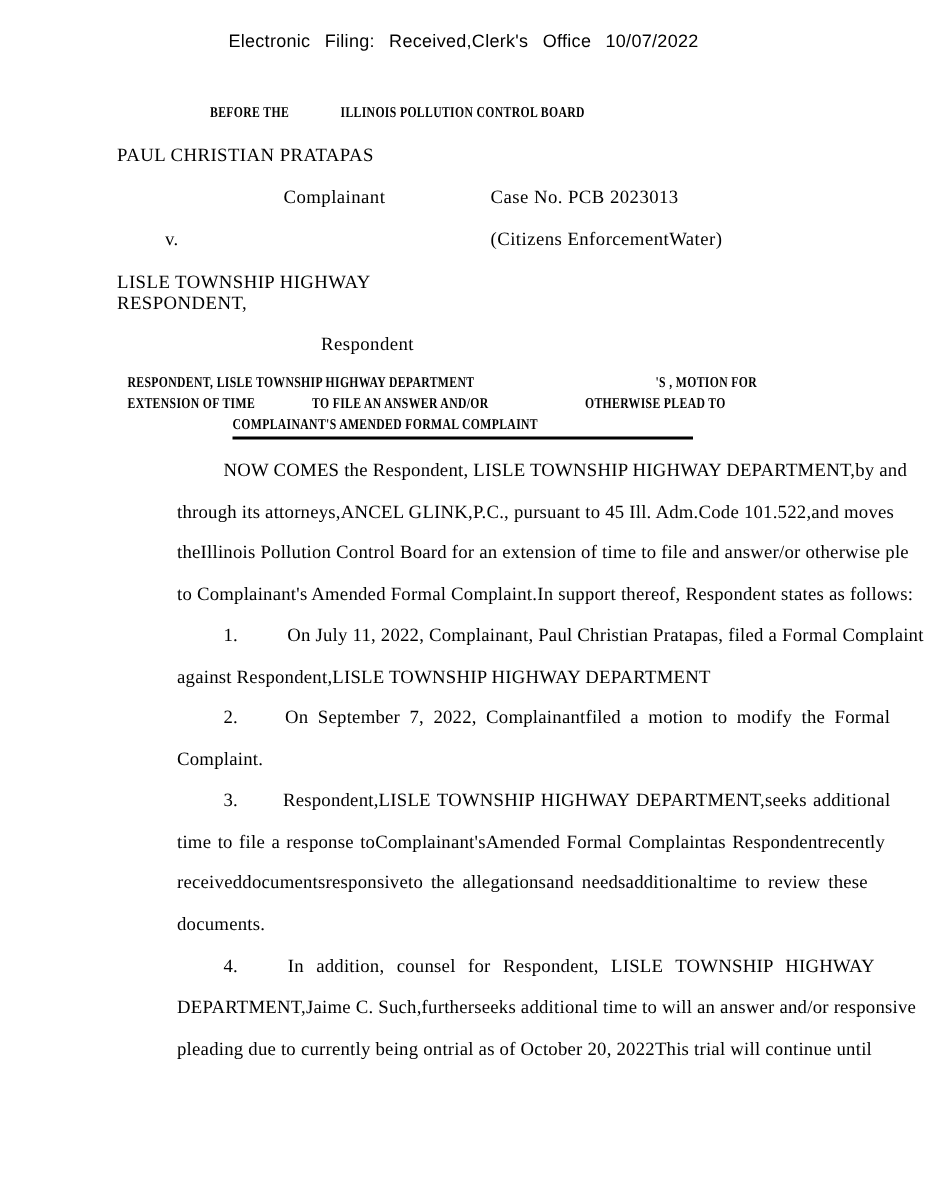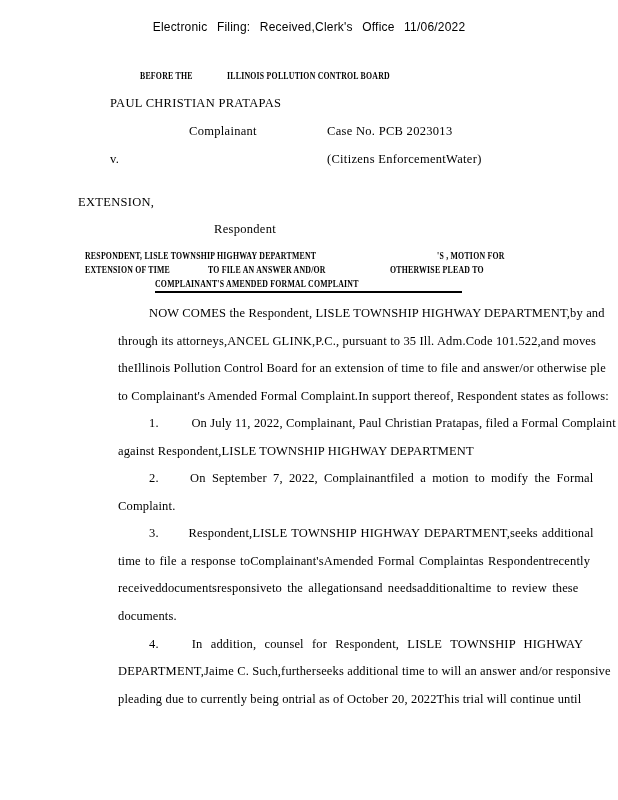--- a/index.html
+++ b/index.html
@@ -55,45 +55,46 @@
     letter-spacing:.15px;
     margin-left:48px;
   }
   .ind{padding-left:31px;}
 </style>
 </head>
 <body>
 
 <div class="page">
 
-  <div class="filing-hdr">Electronic Filing: Received,Clerk's Office 11/06/2022</div>
+  <div class="filing-hdr">Electronic Filing: Received,Clerk's Office 10/07/2022</div>
 
   <div class="cond" style="left:140px;top:70px;">BEFORE THE</div>
   <div class="cond" style="left:227px;top:70px;">ILLINOIS POLLUTION CONTROL BOARD</div>
 
-  <div class="cap" style="left:78px;top:96px;margin-left:32px;">PAUL CHRISTIAN PRATAPAS</div>
+  <div class="cap" style="left:78px;top:96px;">PAUL CHRISTIAN PRATAPAS</div>
   <div class="cap" style="left:189px;top:124px;">Complainant</div>
   <div class="cap" style="left:110px;top:152px;">v.</div>
-  <div class="cap" style="left:78px;top:195px;">EXTENSION,</div>
+  <div class="cap" style="left:78px;top:181px;">LISLE TOWNSHIP HIGHWAY</div>
+  <div class="cap" style="left:78px;top:195px;">RESPONDENT,</div>
   <div class="cap" style="left:187px;top:222px;margin-left:27px;">Respondent</div>
 
   <div class="cap" style="left:327px;top:124px;">Case No. PCB 2023013</div>
   <div class="cap" style="left:327px;top:152px;">(Citizens EnforcementWater)</div>
 
   <div class="cond" style="left:85px;top:250px;">RESPONDENT, LISLE TOWNSHIP HIGHWAY DEPARTMENT</div>
   <div class="cond" style="left:437px;top:250px;">'S , MOTION FOR</div>
   <div class="cond" style="left:85px;top:264px;">EXTENSION OF TIME</div>
   <div class="cond" style="left:208px;top:264px;">TO FILE AN ANSWER AND/OR</div>
   <div class="cond" style="left:390px;top:264px;">OTHERWISE PLEAD TO</div>
   <div class="cond" style="left:155px;top:278px;">COMPLAINANT'S AMENDED FORMAL COMPLAINT</div>
   <div class="underline-bar" style="left:155px;top:291px;width:307px;"></div>
 
   <div class="doc-body">
       <div class="bline ind">NOW COMES the Respondent, LISLE TOWNSHIP HIGHWAY DEPARTMENT,by and</div>
-      <div class="bline">through its attorneys,ANCEL GLINK,P.C., pursuant to 35 Ill. Adm.Code 101.522,and moves</div>
+      <div class="bline">through its attorneys,ANCEL GLINK,P.C., pursuant to 45 Ill. Adm.Code 101.522,and moves</div>
       <div class="bline">theIllinois Pollution Control Board for an extension of time to file and answer/or otherwise ple</div>
       <div class="bline">to Complainant's Amended Formal Complaint.In support thereof, Respondent states as follows:</div>
       <div class="bline ind">1.&nbsp;&nbsp;&nbsp;&nbsp;&nbsp;&nbsp;&nbsp;&nbsp;&nbsp;&nbsp;On July 11, 2022, Complainant, Paul Christian Pratapas, filed a Formal Complaint</div>
       <div class="bline">against Respondent,LISLE TOWNSHIP HIGHWAY DEPARTMENT</div>
       <div class="bline ind" style="word-spacing: 3px;">2.&nbsp;&nbsp;&nbsp;&nbsp;&nbsp;On September 7, 2022, Complainantfiled a motion to modify the Formal</div>
       <div class="bline">Complaint.</div>
       <div class="bline ind" style="word-spacing: 1px;">3.&nbsp;&nbsp;&nbsp;&nbsp;&nbsp;&nbsp;&nbsp;Respondent,LISLE TOWNSHIP HIGHWAY DEPARTMENT,seeks additional</div>
       <div class="bline" style="word-spacing: 1px;">time to file a response toComplainant'sAmended Formal Complaintas Respondentrecently</div>
       <div class="bline" style="word-spacing: 2px;">receiveddocumentsresponsiveto the allegationsand needsadditionaltime to review these</div>
       <div class="bline">documents.</div>

